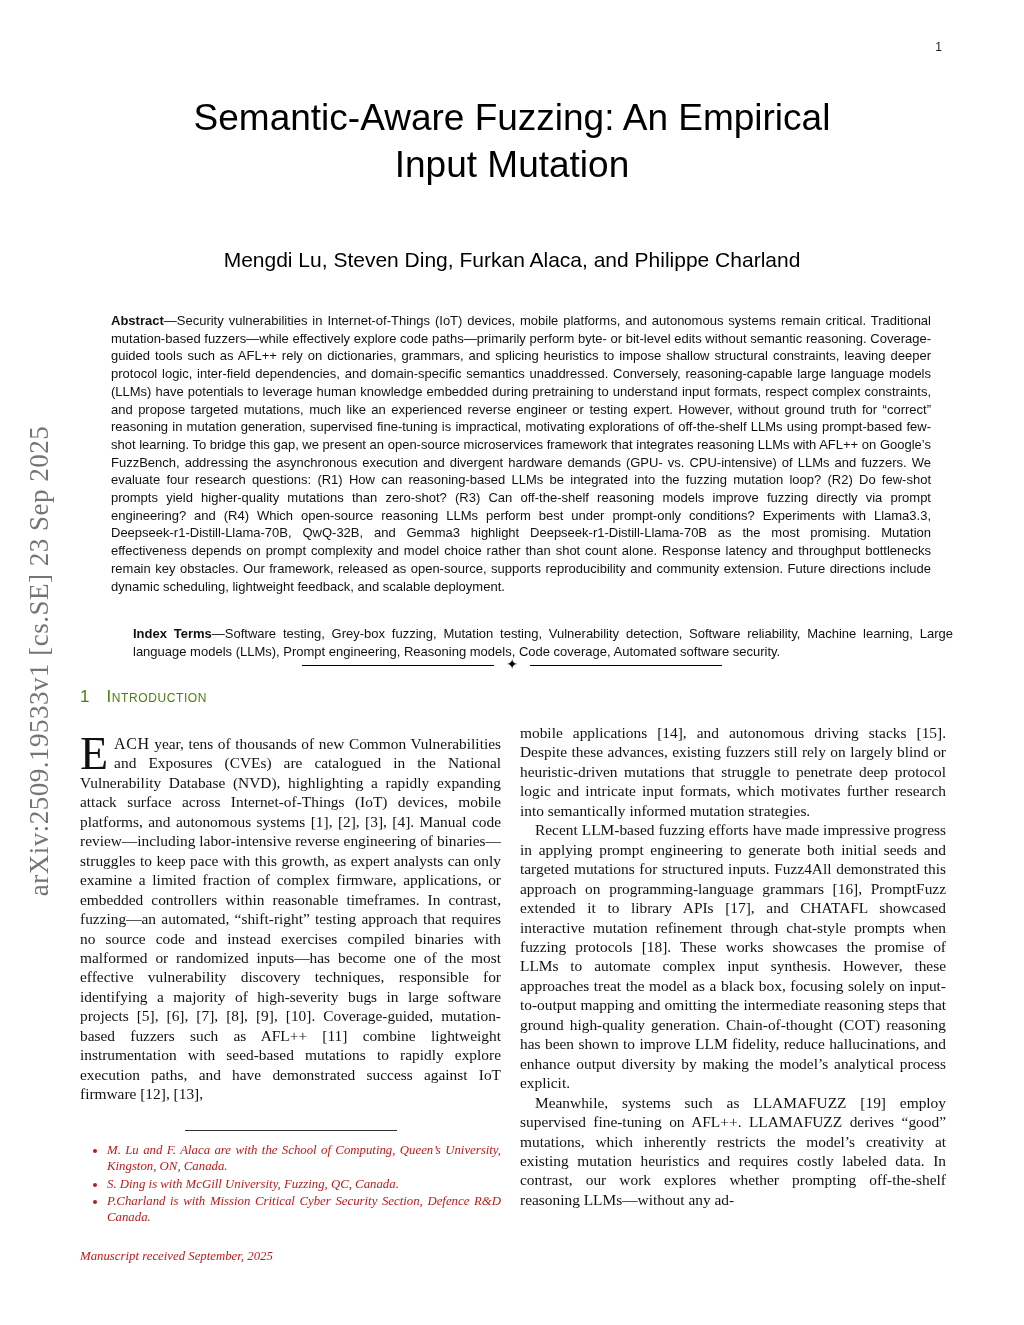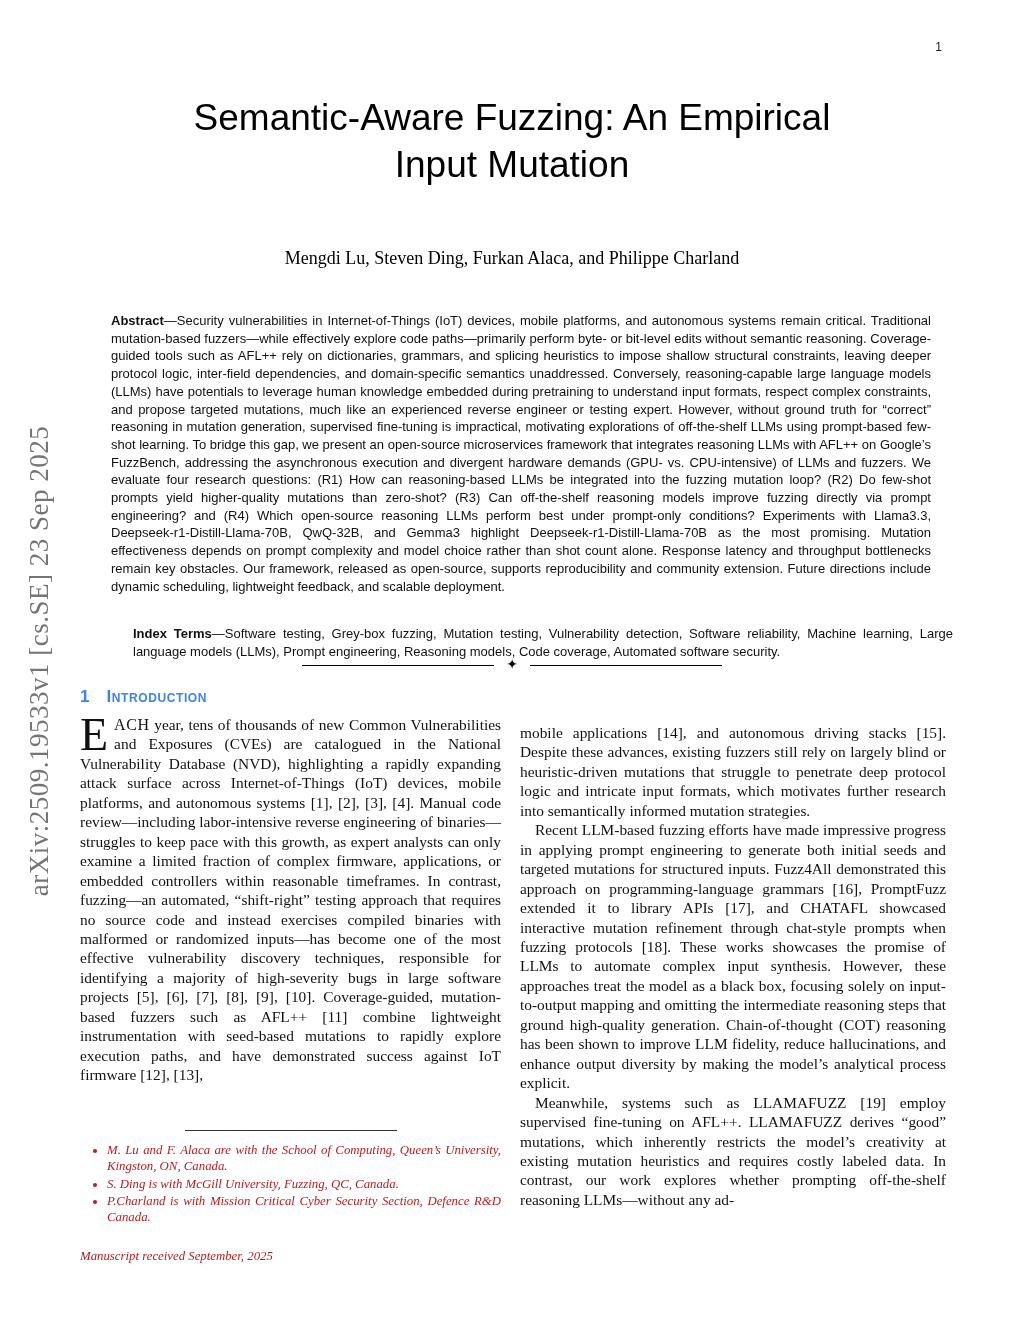--- a/index.html
+++ b/index.html
@@ -29,22 +29,22 @@
   .title {
     position:absolute; top:86px; left:70px; right:70px;
     margin:8px; text-align:center;
     font-family:"Liberation Sans", sans-serif;
     font-weight:400; font-size:37px; line-height:47px; color:#000;
   }
   .title .tline { display:block; }
   .authors {
     position:absolute; top:248px; left:0; right:0;
     text-align:center;
-    font-family:Liberation Serif, serif;
-    font-size:18px; color:#000;
+    font-family:Liberation Sans, sans-serif;
+    font-size:21px; color:#000;
   }
 
   
   .abstract-block, .index-block {
     position:absolute; left:111px; width:820px;
     font-family:"Liberation Sans", sans-serif;
     font-size:13px; line-height:17.7px;
     text-align:justify; color:#111;
   }
   .abstract-block { top:299px; }
@@ -62,23 +62,23 @@
   
   .col-left  { position:absolute; top:687px; left:80px;  width:421px; }
   .col-right { position:absolute; top:723px; left:520px; width:426px; }
   .body-text p {
     margin:0; font-size:15.4px; line-height:19.45px;
     text-align:justify; color:#111;
   }
   .body-text p.indent { text-indent:15px; }
 
   .sec-h {
-    margin:0 0 8px 0;
+    margin:0 0 27px 0;
     font-family:"Liberation Sans", sans-serif;
-    font-weight:bold; font-size:17px; color:#3b82f6;
+    font-weight:normal; font-size:17px; color:#4d7c0f;
   }
   .sec-h .num { margin-right:17px; }
   .sec-h .t { font-variant:small-caps; letter-spacing:0.6px; }
 
   .dropcap {
     float:left; font-size:46px; line-height:37px;
     padding:1px 6px 0 0; color:#111;
   }
   .lead-caps { font-size:16px; letter-spacing:0.6px; }
 

